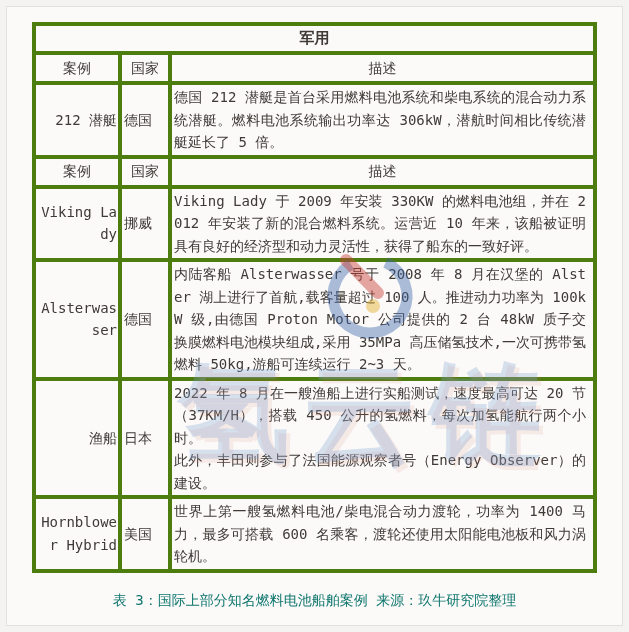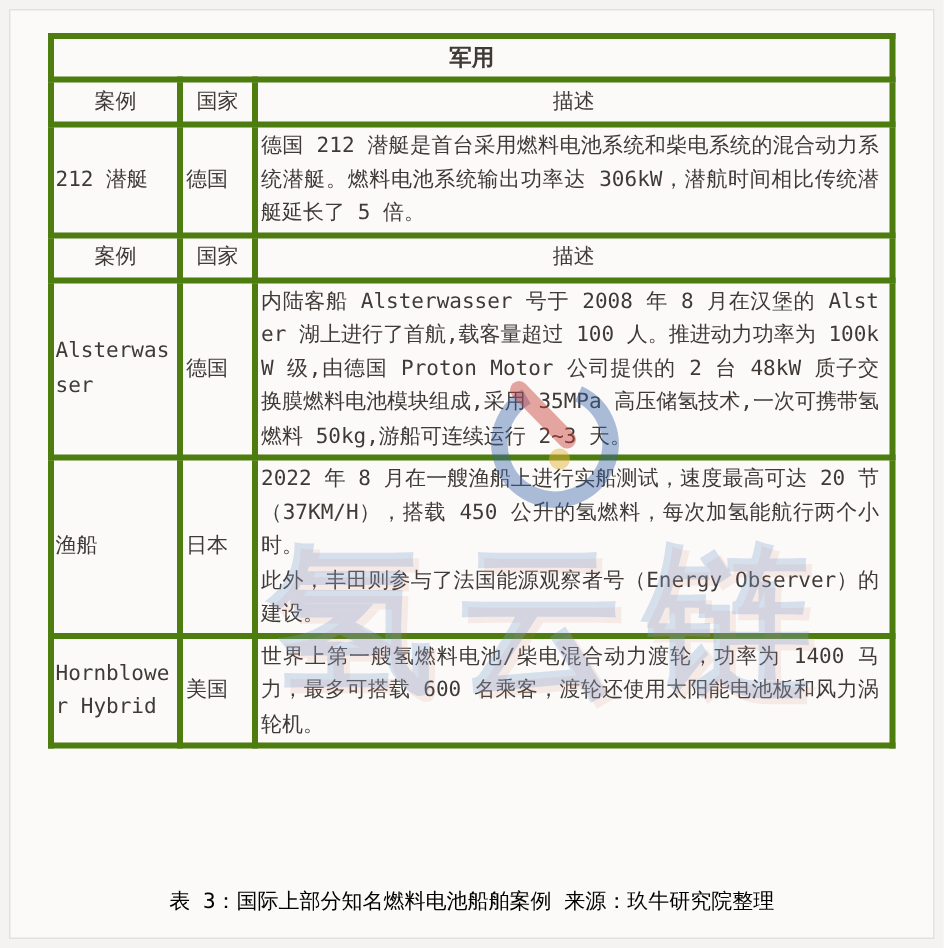--- a/index.html
+++ b/index.html
@@ -32,37 +32,37 @@
   col.c3{width:425px;}
   tr.sec td{
     height:25px;text-align:center;font-weight:bold;font-size:15px;
     padding:0;
   }
   tr.hdr td{
     height:26px;text-align:center;font-weight:normal;padding:0;margin-left:28px;
   }
   td.case{
     vertical-align:middle;padding:0 1px;
-    font-size:12.5px;word-break:break-all;text-align:left;
+    font-size:12.5px;word-break:break-all;text-align:right;
   }
   td.country{
     vertical-align:middle;padding:0 2px;text-align:left;
   }
   td.desc{
     vertical-align:middle;padding:1px 7px 1px 2px;
     text-align:justify;white-space:pre-line;word-break:break-all;
   }
   tr.r0{height:71px;}
   tr.r1{height:68px;}
   tr.r2{height:114px;}
   tr.r3{height:112px;}
   tr.r4{height:68px;}
   .caption{
     position:absolute;left:0;top:592px;width:629px;
-    text-align:center;font-size:14px;color:#000000;
+    text-align:center;font-size:14px;color:#0f766e;
   }
   .watermark{
     position:absolute;left:0;top:0;width:629px;height:632px;
     pointer-events:none;z-index:5;
   }
   .wm-logo{position:absolute;left:315px;top:246px;}
   .wm-text{
     position:absolute;left:178px;top:352px;width:460px;
     font-size:112px;line-height:1.1;font-weight:bold;
     color:rgba(128,162,206,0.30);
@@ -97,20 +97,25 @@
       <td class="case">212 潜艇</td>
       <td class="country">德国</td>
       <td class="desc">德国 212 潜艇是首台采用燃料电池系统和柴电系统的混合动力系统潜艇。燃料电池系统输出功率达 306kW，潜航时间相比传统潜艇延长了 5 倍。</td>
     </tr>
 
     <tr class="hdr">
       <td>案例</td>
       <td>国家</td>
       <td>描述</td>
     </tr>
+    <tr class="r1">
+      <td class="case">Viking Lady</td>
+      <td class="country">挪威</td>
+      <td class="desc">Viking Lady 于 2009 年安装 330KW 的燃料电池组，并在 2012 年安装了新的混合燃料系统。运营近 10 年来，该船被证明具有良好的经济型和动力灵活性，获得了船东的一致好评。</td>
+    </tr>
     <tr class="r2">
       <td class="case">Alsterwasser</td>
       <td class="country">德国</td>
       <td class="desc">内陆客船 Alsterwasser 号于 2008 年 8 月在汉堡的 Alster 湖上进行了首航,载客量超过 100 人。推进动力功率为 100kW 级,由德国 Proton Motor 公司提供的 2 台 48kW 质子交换膜燃料电池模块组成,采用 35MPa 高压储氢技术,一次可携带氢燃料 50kg,游船可连续运行 2~3 天。</td>
     </tr>
     <tr class="r3">
       <td class="case">渔船</td>
       <td class="country">日本</td>
       <td class="desc">2022 年 8 月在一艘渔船上进行实船测试，速度最高可达 20 节（37KM/H），搭载 450 公升的氢燃料，每次加氢能航行两个小时。
 此外，丰田则参与了法国能源观察者号（Energy Observer）的建设。</td>

